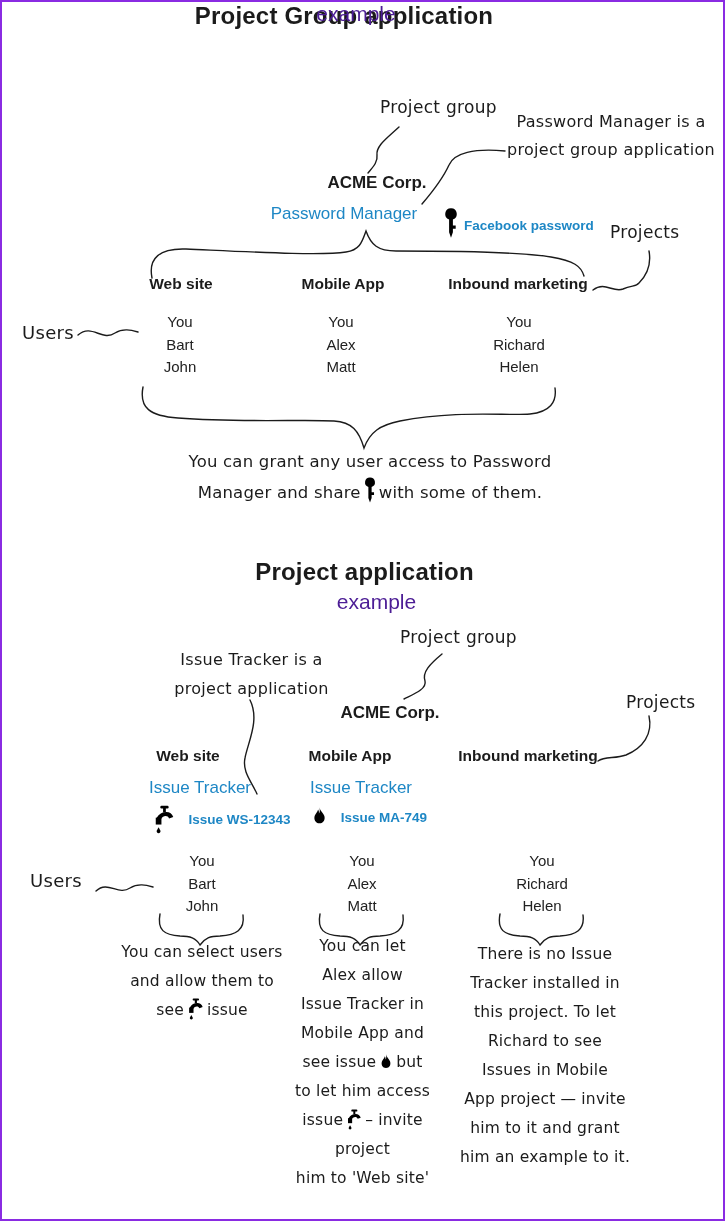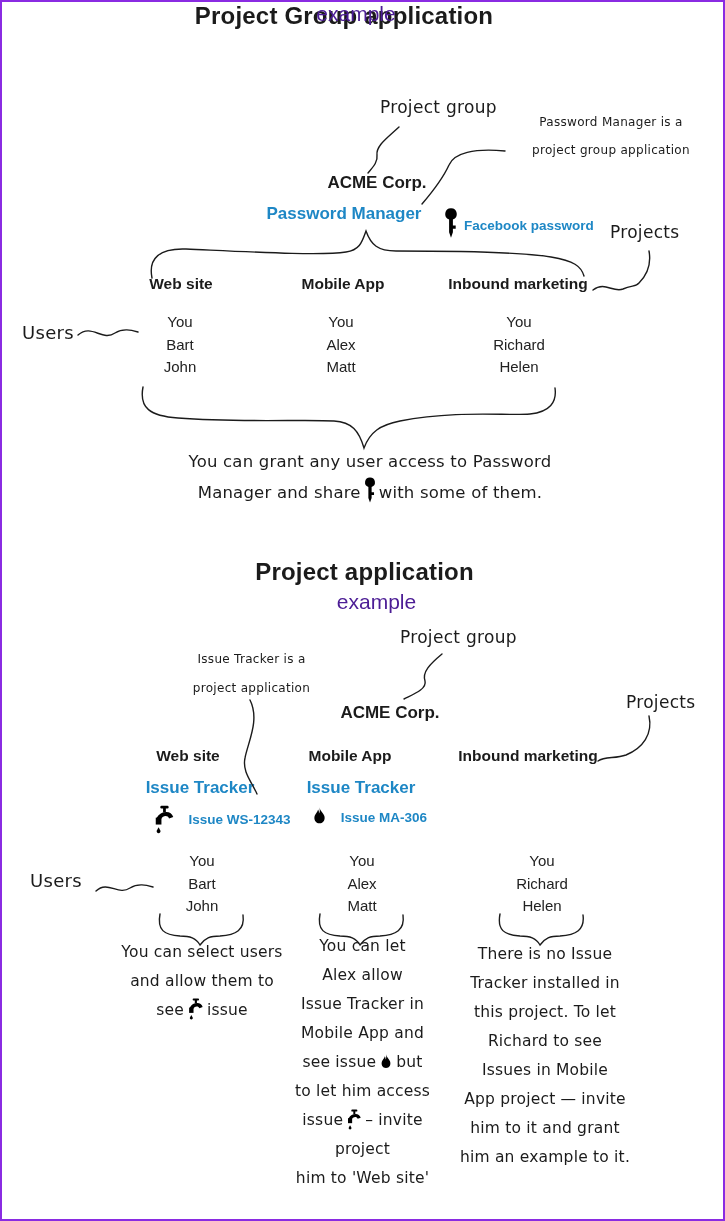--- a/index.html
+++ b/index.html
@@ -11,25 +11,25 @@
   #canvas{
     position:relative;width:725px;height:1221px;background:#fff;
     border:2px solid var(--border-purple);box-sizing:border-box;overflow:hidden;
     font-family:"Liberation Sans",sans-serif;color:var(--ink);
   }
   .abs{position:absolute;}
   .ctr{text-align:center;}
   .t-title{font-size:24px;font-weight:bold;letter-spacing:.2px;}
   .t-sub{font-size:21px;font-weight:normal;color:#4c1d95;padding-left:12px;}
   .t-org{font-size:17px;font-weight:bold;padding-left:33px;}
-  .t-app{font-size:17px;font-weight:bold;color:var(--accent-blue);}
+  .t-app{font-size:17px;font-weight:normal;color:var(--accent-blue);}
   .t-issue{font-size:13.5px;font-weight:bold;color:var(--accent-blue);}
   .t-proj{font-size:15.5px;font-weight:bold;}
   .t-user{font-size:15px;color:#222;line-height:22.5px;}
-  .hand{font-family:"DejaVu Sans",cursive;font-size:12px;color:var(--ink);letter-spacing:.3px;}
+  .hand{font-family:"DejaVu Sans",cursive;font-size:16px;color:var(--ink);letter-spacing:.3px;}
   .hand-note{font-family:"DejaVu Sans",cursive;font-size:15.5px;line-height:29px;color:var(--ink);letter-spacing:.2px;}
   .hand-cap{font-family:"DejaVu Sans",cursive;font-size:16.5px;line-height:30px;color:var(--ink);letter-spacing:.2px;}
   svg.overlay{position:absolute;left:0;pointer-events:none;}
   svg.overlay path{fill:none;stroke:var(--ink);stroke-width:1.4;stroke-linecap:round;}
   .icon{display:inline-block;}
   .icon-inline{vertical-align:-5px;margin:0 3px;}
   .issue-row{display:flex;align-items:center;justify-content:center;gap:13px;}
 </style>
 </head>
 <body>
@@ -145,21 +145,21 @@
     <div class="abs issue-row" style="left:120px;top:803px;width:200px">
       <svg class="icon" width="22" height="29" viewBox="0 0 24 30">
           <use href="#def-faucet"></use>
         </svg>
       <span class="t-issue">Issue WS-12343</span>
     </div>
     <div class="abs issue-row" style="left:267px;top:805px;width:200px">
       <svg class="icon" width="17" height="21" viewBox="0 0 20 26">
           <use href="#def-flame"></use>
         </svg>
-      <span class="t-issue">Issue MA-306</span>
+      <span class="t-issue">Issue MA-749</span>
     </div>
 
     <div class="abs hand" style="left:28px;top:868px;font-size:18px">Users</div>
 
     <div class="abs ctr t-user" style="left:100px;top:848px;width:200px">
       <span style="display:block">You</span>
       <span style="display:block">Bart</span>
       <span style="display:block">John</span>
     </div>
     <div class="abs ctr t-user" style="left:260px;top:848px;width:200px">

